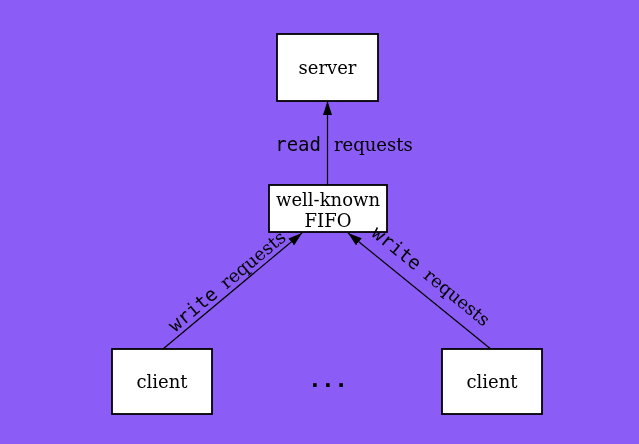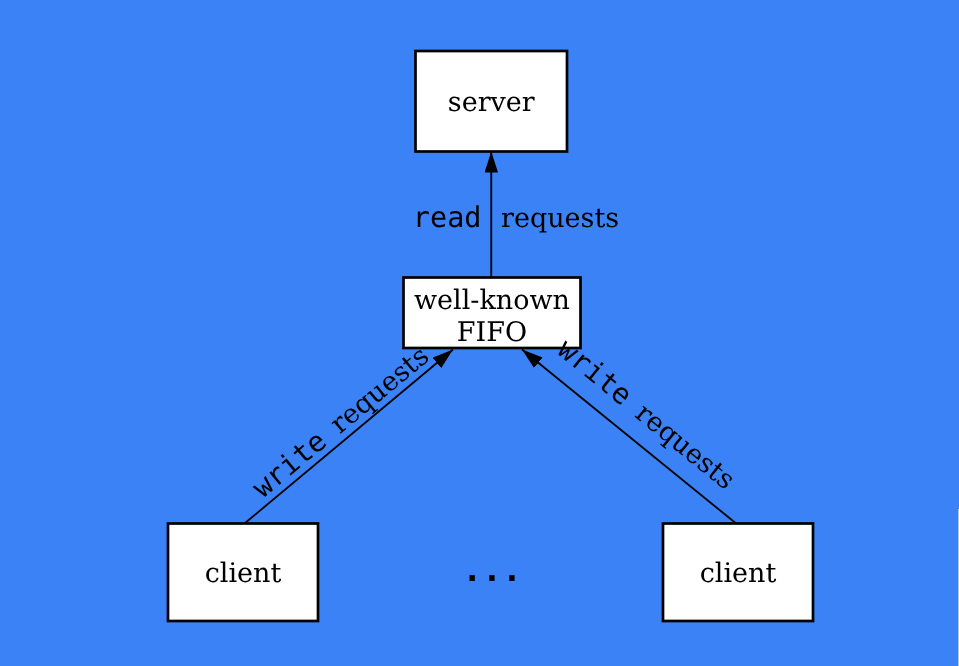--- a/index.html
+++ b/index.html
@@ -4,21 +4,21 @@
 <style>
   html, body {
     margin: 0;
     padding: 0;
     background: #ffffff;
   }
   .canvas {
     position: relative;
     width: 639px;
     height: 444px;
-    background: #3b82f6;
+    background: #8b5cf6;
     overflow: hidden;
   }
   svg { display: block; }
   .node-rect {
     fill: #ffffff;
     stroke: #000000;
     stroke-width: 1.8px;
   }
   .edge-line {
     stroke: #000000;

